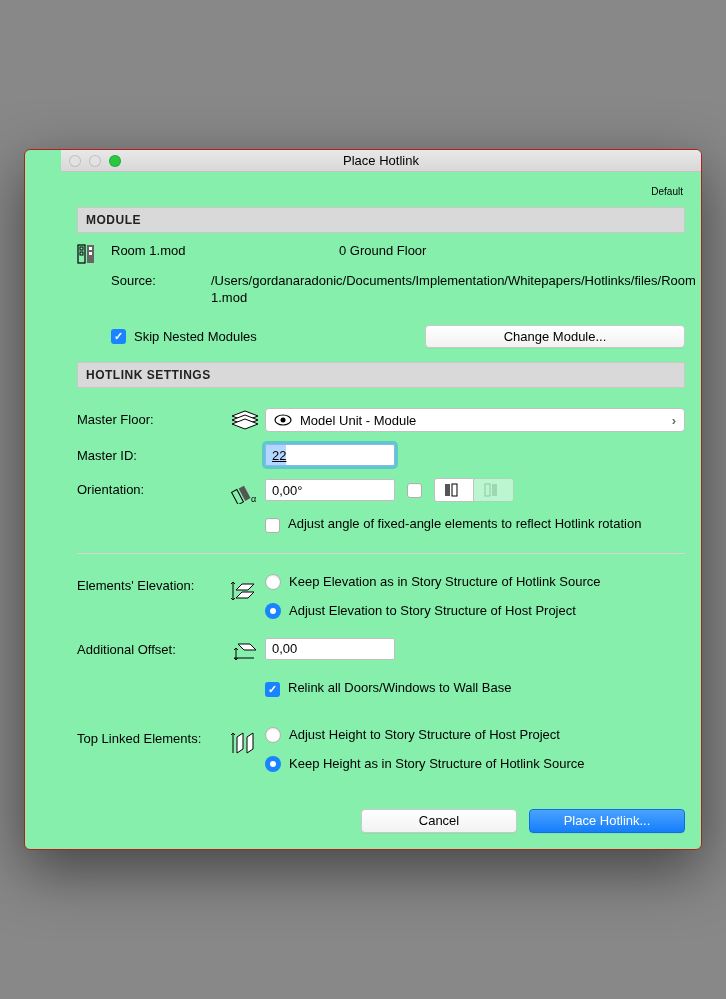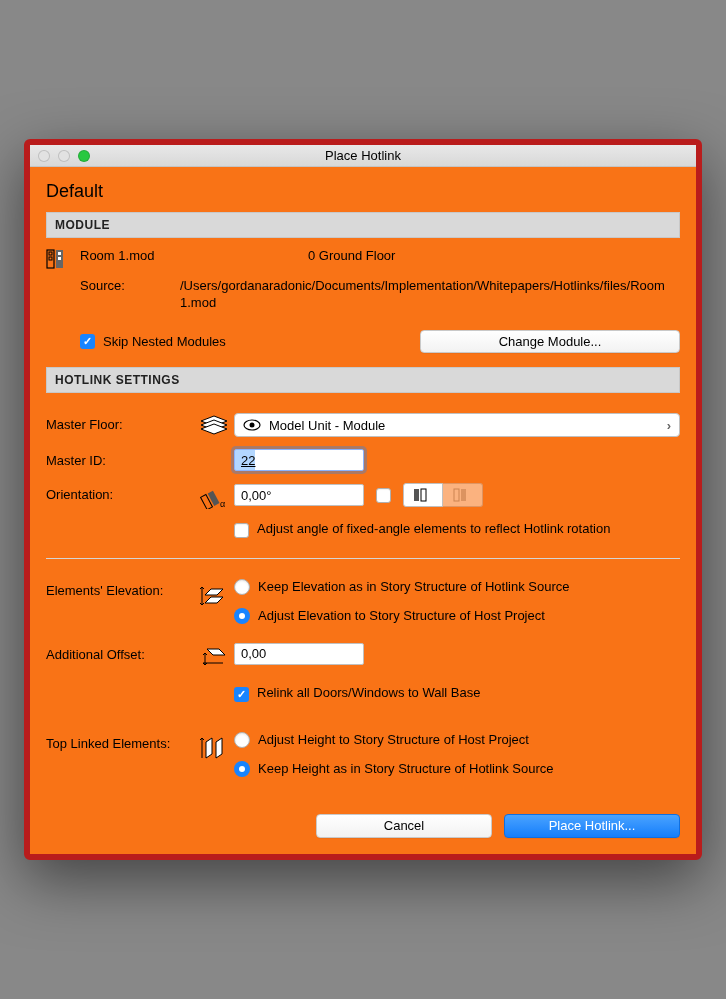--- a/index.html
+++ b/index.html
@@ -8,42 +8,43 @@
       font-size: 13px;
       color: #000;
       background: #888;
       display: flex;
       align-items: center;
       justify-content: center;
       min-height: 999px;
     }
     .window {
       width: 678px;
-      background: #f97316;
+      background: #86efac;
       border-radius: 6px;
       box-shadow: 0 20px 60px rgba(0,0,0,0.5);
       overflow: hidden;
-      border: 6px solid #b91c1c;
+      border: 1px solid #b91c1c;
+      padding-left: 36px;
     }
     .titlebar {
       height: 22px;
       background: linear-gradient(#e8e8e8, #d8d8d8);
       border-bottom: 1px solid #c4c4c4;
       display: flex;
       align-items: center;
       position: relative;
     }
     .traffic { display: flex; gap: 8px; margin-left: 8px; }
     .tl { width: 12px; height: 12px; border-radius: 50%; border: 0.5px solid rgba(0,0,0,0.15); }
     .tl.red { background: #e2e2e2; }
     .tl.yel { background: #e2e2e2; }
     .tl.grn { background: #28c840; }
     .titlebar .title { position: absolute; left: 0; right: 0; text-align: center; font-size: 13px; font-weight: 500; }
     .content { padding: 10px 16px 16px 16px; }
-    .right-link { font-size: 18px; color: #000; padding: 4px 2px 10px 0; }
+    .right-link { text-align: right; font-size: 10px; color: #000; padding: 4px 2px 10px 0; }
     .section-head {
       background: #d9d9d9;
       border: 1px solid #c8c8c8;
       padding: 5px 8px;
       font-weight: 700;
       letter-spacing: 0.5px;
       font-size: 12px;
       color: #222;
     }
     .module-row { display: flex; gap: 8px; align-items: flex-start; padding: 10px 0 4px 0; }
@@ -107,21 +108,21 @@
     .radio-line { display: flex; gap: 8px; align-items: flex-start; margin-bottom: 6px; }
     .mac-radio {
       width: 16px; height: 16px; border-radius: 50%; flex-shrink: 0; cursor: pointer;
       display: inline-flex; align-items: center; justify-content: center;
     }
     .mac-radio.off { background: #fff; border: 1px solid #b0b0b0; box-shadow: inset 0 1px 2px rgba(0,0,0,0.1); }
     .mac-radio.on { background: #1884ff; }
     .mac-radio.on::after { content:''; width:6px; height:6px; background:#fff; border-radius:50%; }
     .radio-line .rtxt { line-height: 1.3; flex: 1; }
     .footer { display: flex; justify-content: flex-end; gap: 12px; padding-top: 24px; }
-    .footer .btn { width: 176px; height: 24px; }
+    .footer .btn { width: 156px; height: 24px; }
     .btn-primary {
       background: linear-gradient(#4aa3ff, #157efb);
       border: 1px solid #0f6fe0; color: #fff;
     }
     svg { display: block; }
   </style>
 </head>
 <body>
 
 <div class="window">

